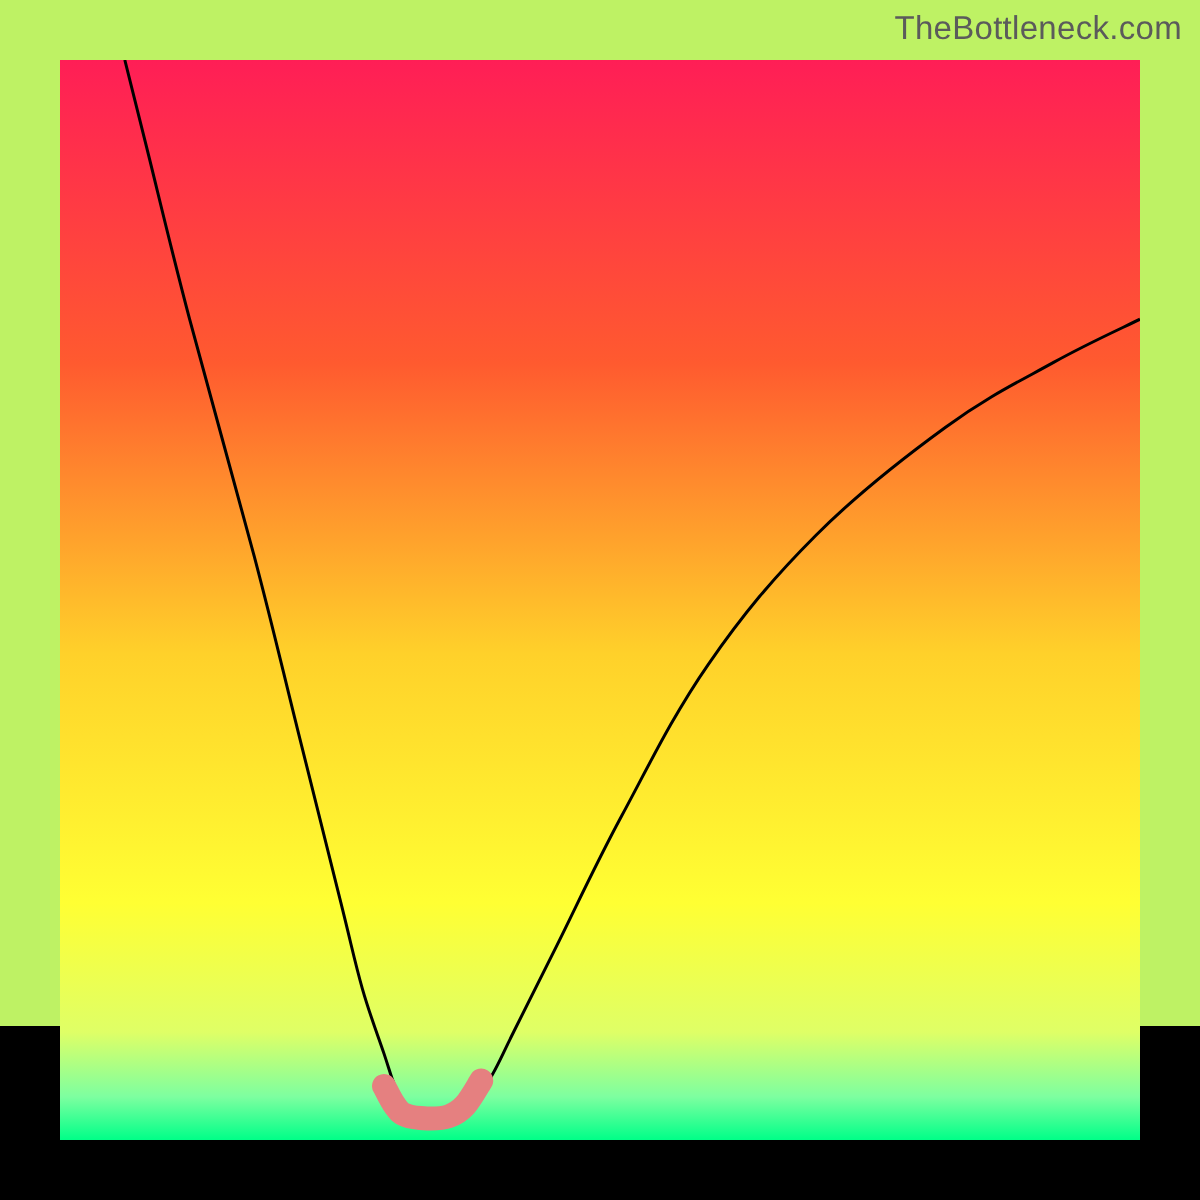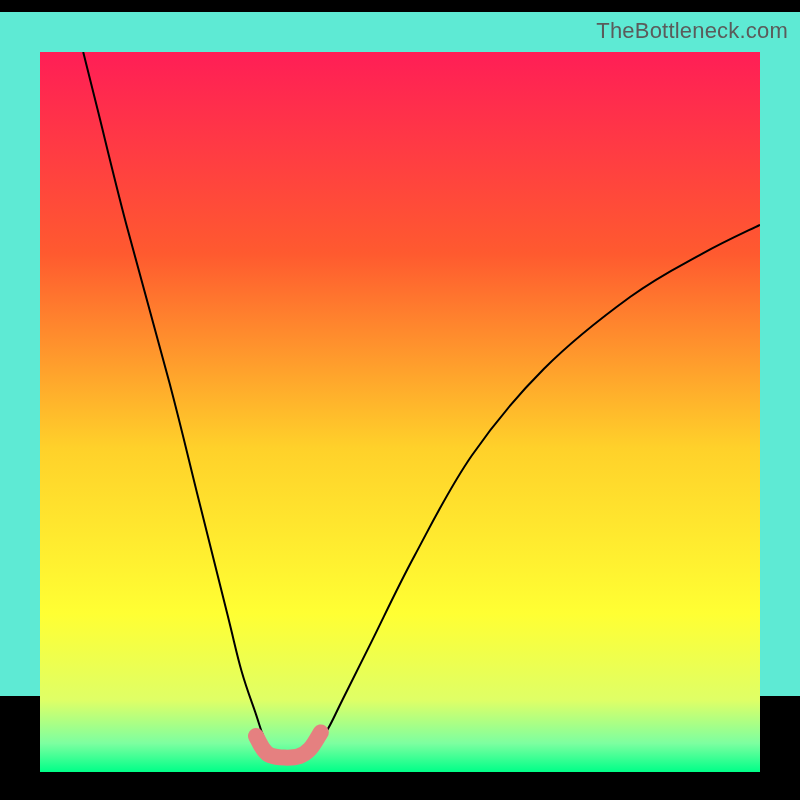--- a/index.html
+++ b/index.html
@@ -8,22 +8,21 @@
     width: 800px;
     height: 800px;
     background: #000;
     font-family: Arial, Helvetica, sans-serif;
     overflow: hidden;
   }
   .frame {
     position: absolute;
     left: 0; top: 0;
     width: 800px; height: 684px;
-    background: #5eead4;
-    margin-top: 12px;
+    background: #bef264;
   }
   .plot-area {
     position: absolute;
     left: 40px;
     top: 40px;
     width: 720px;
     height: 720px;
     overflow: hidden;
   }
   .plot-area svg {

